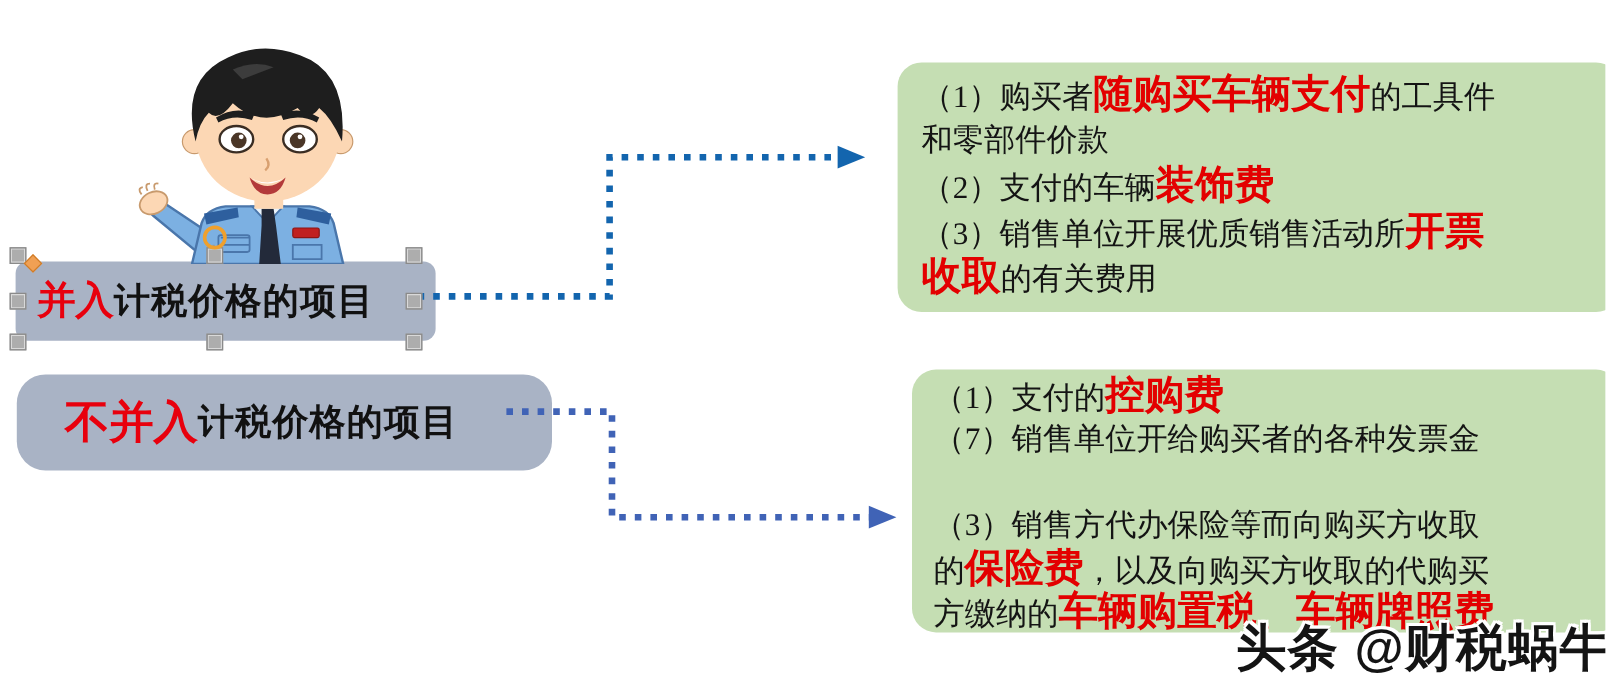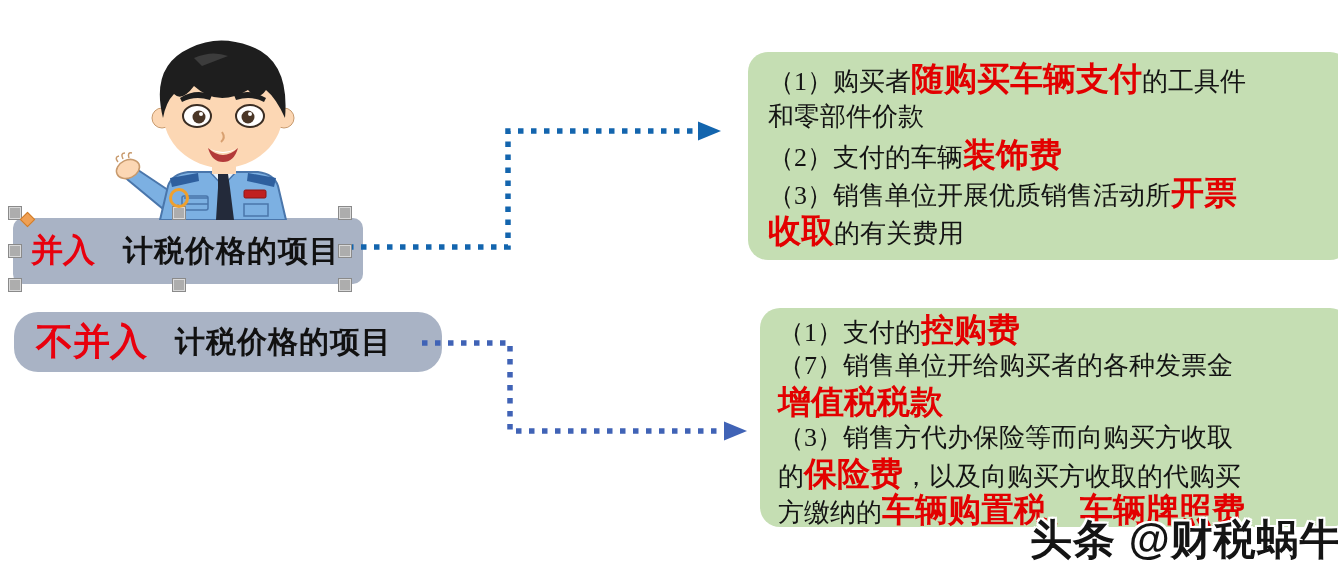--- a/index.html
+++ b/index.html
@@ -3,24 +3,24 @@
 <meta charset="utf-8">
 <style>
   html,body{margin:0;padding:0;background:#fff;}
   #canvas{
     position:relative;width:1338px;height:566px;background:#ffffff;
     overflow:hidden;font-family:"Liberation Serif", serif;
   }
   
   .gray-box{
     position:absolute;background:#a9b3c5;border-radius:14px;
-    display:flex;align-items:center;white-space:nowrap;gap:28px;
+    display:flex;align-items:center;white-space:nowrap;
   }
   #gray-box-1{left:13px;top:218px;width:332px;height:66px;padding-left:18px;border-radius:10px;}
-  #gray-box-2{left:14px;top:312px;width:406px;height:60px;padding-left:22px;border-radius:24px;}
+  #gray-box-2{left:14px;top:312px;width:406px;height:80px;padding-left:40px;border-radius:24px;}
   .lb-red{color:#e8000d;font-weight:bold;font-size:32px;}
   .lb-red-big{color:#e8000d;font-weight:bold;font-size:37px;}
   .lb-black{color:#111;font-weight:bold;font-size:30px;letter-spacing:1px;}
   
   .handle{
     position:absolute;width:12px;height:12px;background:#adadad;
     border:1px solid #8a8a8a;box-shadow:inset 0 0 0 1px #d9d9d9;z-index:30;
   }
   #rotate-handle{
     position:absolute;left:169px;top:188px;width:14px;height:14px;border-radius:50%;
@@ -168,21 +168,20 @@
 
   <div id="green-box-2" class="green-box">
     <div class="gline">
       <span class="seg-black">（1）支付的</span>
         <span class="seg-red">控购费</span>
     </div>
     <div class="gline">
       <span class="seg-black">（7）销售单位开给购买者的各种发票金</span>
     </div>
     <div class="gline">
-        <span class="seg-red">增值税税款</span>
     </div>
     <div class="gline">
       <span class="seg-black">（3）销售方代办保险等而向购买方收取</span>
     </div>
     <div class="gline">
       <span class="seg-black">的</span>
         <span class="seg-red">保险费</span>
         <span class="seg-black">，以及向购买方收取的代购买</span>
     </div>
     <div class="gline">

